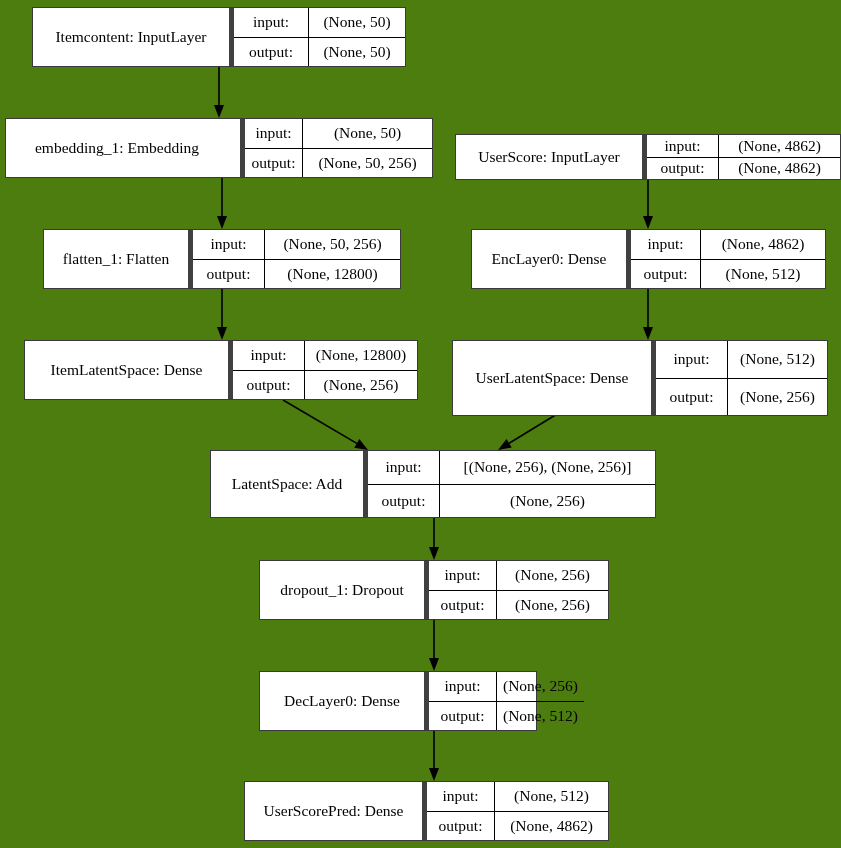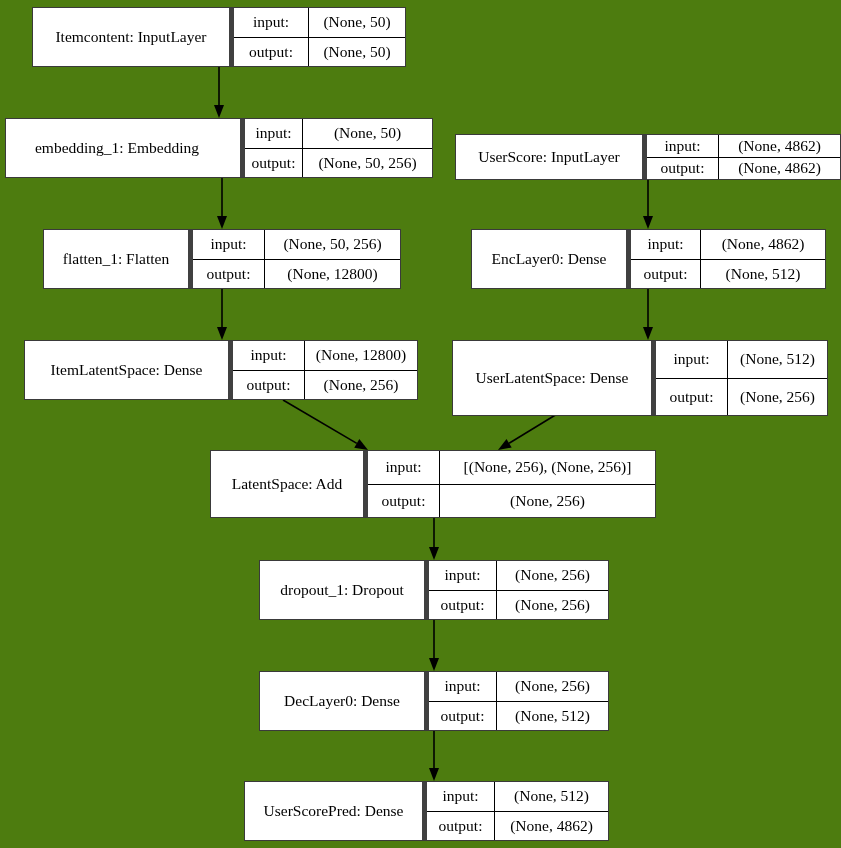--- a/index.html
+++ b/index.html
@@ -238,21 +238,21 @@
         <div class="io-row top">
           <div class="io-label" style="width: 68px; flex: 0 0 68px;">input:</div>
           <div class="io-shape">(None, 256)</div>
         </div>
         <div class="io-row">
           <div class="io-label" style="width: 68px; flex: 0 0 68px;">output:</div>
           <div class="io-shape">(None, 256)</div>
         </div>
       </div>
     </div>
-    <div class="node" style="left: 259px; top: 671px; width: 350px; height: 60px; border-color: rgb(58, 58, 58);">
+    <div class="node" style="left: 259px; top: 671px; width: 278px; height: 60px; border-color: rgb(58, 58, 58);">
       <div class="node-name" style="width: 164px; flex: 0 0 164px;">DecLayer0: Dense</div>
       <div class="node-io">
         <div class="io-row top">
           <div class="io-label" style="width: 68px; flex: 0 0 68px;">input:</div>
           <div class="io-shape">(None, 256)</div>
         </div>
         <div class="io-row">
           <div class="io-label" style="width: 68px; flex: 0 0 68px;">output:</div>
           <div class="io-shape">(None, 512)</div>
         </div>

